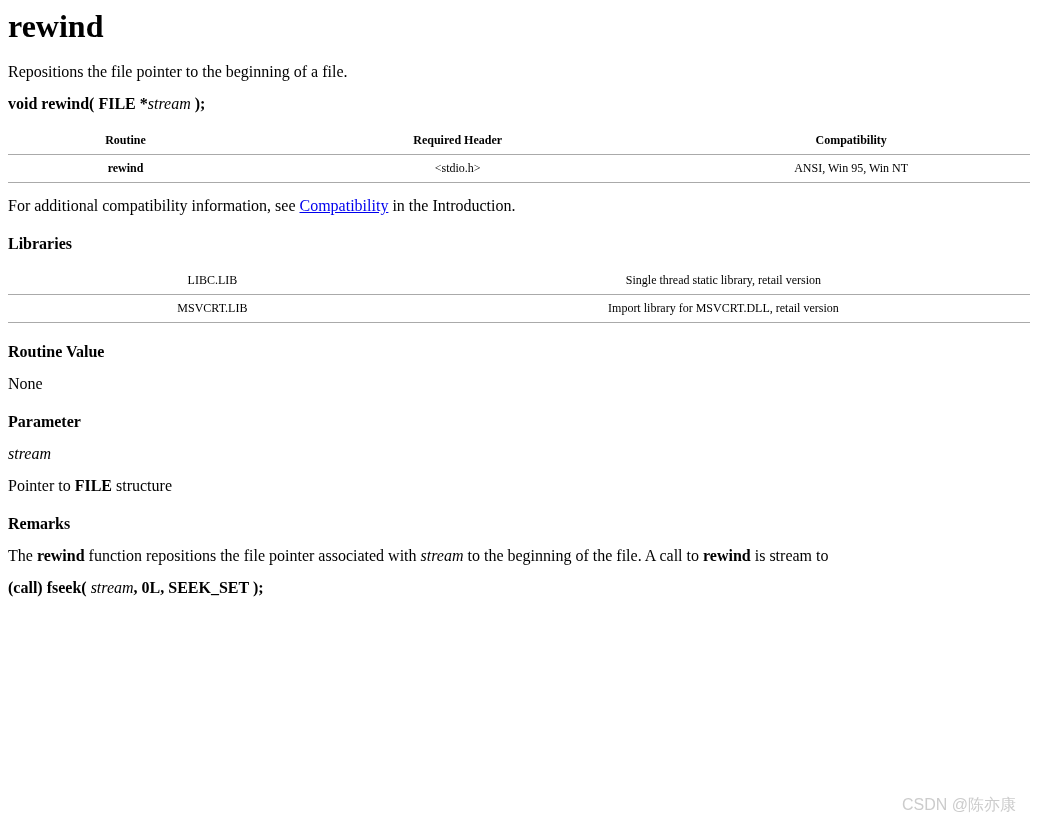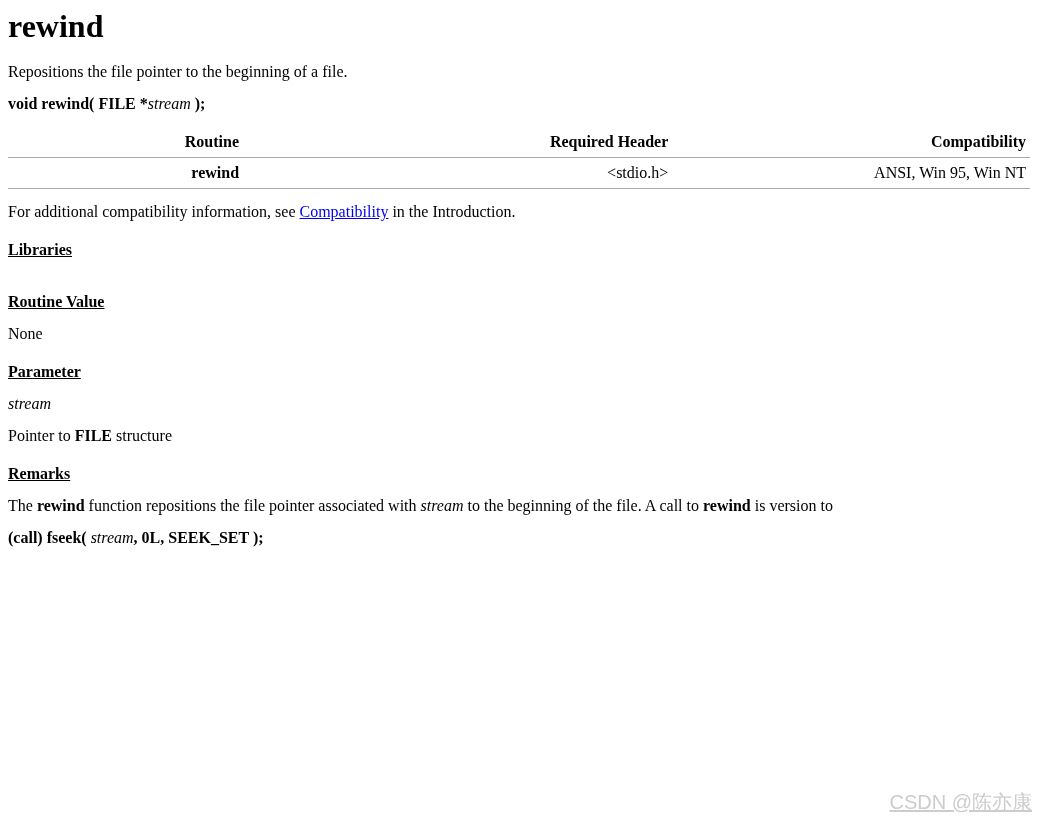--- a/index.html
+++ b/index.html
@@ -21,46 +21,44 @@
       margin: 14px 0;
     }
     .bold { font-weight: bold; }
     .italic { font-style: italic; }
     table {
       width: 100%;
       border-collapse: collapse;
       margin: 10px 0;
     }
     th, td {
-      text-align: right;
+      text-align: center;
       padding: 6px 4px;
       border-bottom: 1px solid #aaa;
-      font-size: 16px;
+      font-size: 12px;
       vertical-align: top;
     }
     th {
       font-weight: bold;
     }
     a.link {
       color: #0000ee;
       text-decoration: underline;
     }
     .section-heading {
       font-weight: bold;
       margin: 20px 0 14px 0;
-      text-decoration: underline;
     }
     .watermark {
       position: fixed;
       bottom: 6px;
-      right: 6px;
+      right: 22px;
       color: #ccc;
-      font-size: 20px;
+      font-size: 16px;
       font-family: Arial, sans-serif;
-      text-decoration: underline;
     }
     .table1 th:nth-child(1), .table1 td:nth-child(1) { width: 23%; }
     .table1 th:nth-child(2), .table1 td:nth-child(2) { width: 42%; }
     .table1 th:nth-child(3), .table1 td:nth-child(3) { width: 35%; }
     .table2 td:nth-child(1) { width: 40%; }
     .table2 td:nth-child(2) { width: 60%; }
     .table2 tr:first-child td { border-top: none; }
   </style>
 </head>
 <body>
@@ -89,38 +87,46 @@
   </table>
 
 <p>
   <span>For additional compatibility information, see </span><a href="#" class="link">Compatibility</a><span> in the Introduction.</span>
 </p>
 
 <p class="section-heading">Libraries</p>
 
 <table class="table2">
   <tbody>
+      <tr>
+    <td>LIBC.LIB</td>
+    <td>Single thread static library, retail version</td>
+  </tr>
+  <tr>
+    <td>MSVCRT.LIB</td>
+    <td>Import library for MSVCRT.DLL, retail version</td>
+  </tr>
 </tbody>
   </table>
 
 <p class="section-heading">Routine Value</p>
 
 <p>None</p>
 
 <p class="section-heading">Parameter</p>
 
 <p class="italic">stream</p>
 
 <p>
   <span>Pointer to </span><span class="bold">FILE</span><span> structure</span>
 </p>
 
 <p class="section-heading">Remarks</p>
 
 <p>
-  <span>The </span><span class="bold">rewind</span><span> function repositions the file pointer associated with </span><span class="italic">stream</span><span> to the beginning of the file. A call to </span><span class="bold">rewind</span><span> is version to</span>
+  <span>The </span><span class="bold">rewind</span><span> function repositions the file pointer associated with </span><span class="italic">stream</span><span> to the beginning of the file. A call to </span><span class="bold">rewind</span><span> is stream to</span>
 </p>
 
 <p>
   <span class="bold">(call) fseek(</span><span> </span><span class="italic">stream</span><span class="bold">, 0L, SEEK_SET );</span>
 </p>
 
 <div class="watermark">CSDN @陈亦康</div>
 
 </body></html>

